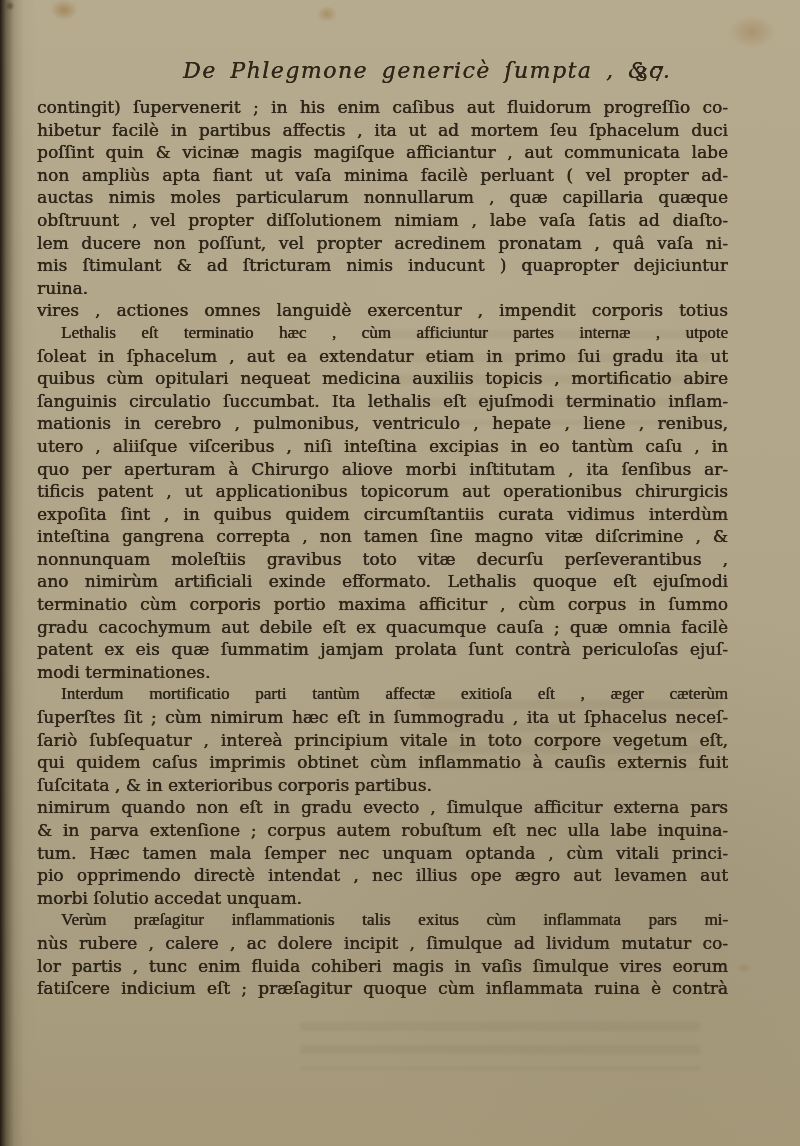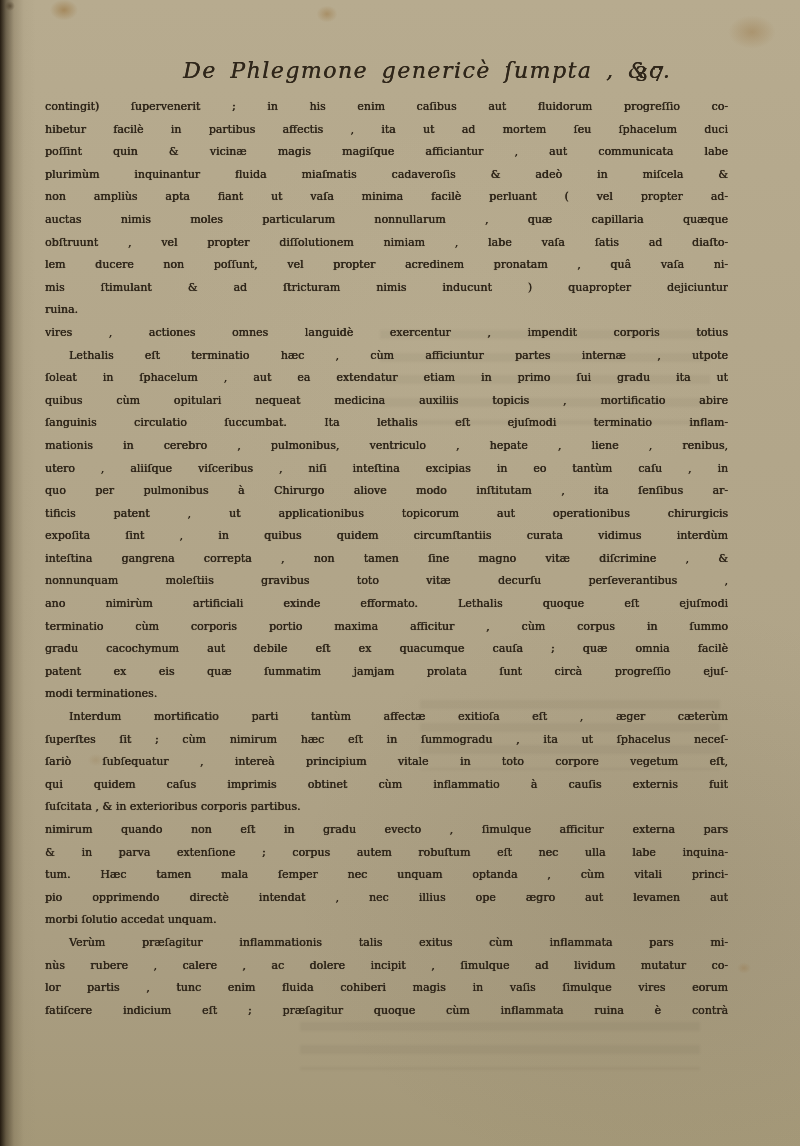--- a/index.html
+++ b/index.html
@@ -72,30 +72,29 @@
     left: 598px;
     top: 4px;
     font-size: 20px;
     font-style: normal;
     letter-spacing: 4px;
     text-shadow: 0.3px 0 0 currentColor;
   }
 
   .text-block { }
   .line {
-    font-size: 11px;
+    font-size: 17px;
     line-height: 22.6px;
     height: 22.6px;
     overflow: hidden;
     text-align: justify;
     text-align-last: justify;
     text-shadow: 0.3px 0 0 currentColor, 0 0 0.9px rgba(47,38,26,0.45);
-    margin-left: 8px;
   }
-  .line.indent   { text-indent: 24px; }
+  .line.indent   { text-indent: 24px; font-family: Liberation Serif, serif; }
   .line.para-end { text-align-last: left; }
 </style>
 </head>
 <body>
 
 <div class="page">
 
   <div class="bleed b1"></div>
   <div class="bleed b2"></div>
   <div class="bleed b3"></div>
@@ -105,43 +104,42 @@
     <div class="running-head">
       <span class="running-title">De Phlegmone genericè ſumpta , &amp;c.</span>
       <span class="page-number">37</span>
     </div>
 
     <div class="text-block" id="text-block">
 
     <div class="line">contingit) ſupervenerit ; in his enim caſibus aut fluidorum progreſſio co-</div>
         <div class="line">hibetur facilè in partibus affectis , ita ut ad mortem ſeu ſphacelum duci</div>
         <div class="line">poſſint quin &amp; vicinæ magis magiſque afficiantur , aut communicata labe</div>
-        <div class="line">plurimùm inquinantur fluida miaſmatis cadaveroſis &amp; adeò in miſcela &amp;</div>
         <div class="line">non ampliùs apta fiant ut vaſa minima facilè perluant ( vel propter ad-</div>
         <div class="line">auctas nimis moles particularum nonnullarum , quæ capillaria quæque</div>
         <div class="line">obſtruunt , vel propter diſſolutionem nimiam , labe vaſa ſatis ad diaſto-</div>
         <div class="line">lem ducere non poſſunt, vel propter acredinem pronatam , quâ vaſa ni-</div>
         <div class="line">mis ſtimulant &amp; ad ſtricturam nimis inducunt ) quapropter dejiciuntur</div>
         <div class="line para-end">ruina.</div>
         <div class="line">vires , actiones omnes languidè exercentur , impendit corporis totius</div>
         <div class="line indent">Lethalis eſt terminatio hæc , cùm afficiuntur partes internæ , utpote</div>
         <div class="line">ſoleat in ſphacelum , aut ea extendatur etiam in primo ſui gradu ita ut</div>
         <div class="line">quibus cùm opitulari nequeat medicina auxiliis topicis , mortificatio abire</div>
         <div class="line">ſanguinis circulatio ſuccumbat. Ita lethalis eſt ejuſmodi terminatio inflam-</div>
         <div class="line">mationis in cerebro , pulmonibus, ventriculo , hepate , liene , renibus,</div>
         <div class="line">utero , aliiſque viſceribus , niſi inteſtina excipias in eo tantùm caſu , in</div>
-        <div class="line">quo per pulmonibus à Chirurgo aliove modo inſtitutam , ita ſenſibus ar-</div>
+        <div class="line">quo per aperturam à Chirurgo aliove morbi inſtitutam , ita ſenſibus ar-</div>
         <div class="line">tificis patent , ut applicationibus topicorum aut operationibus chirurgicis</div>
         <div class="line">expoſita ſint , in quibus quidem circumſtantiis curata vidimus interdùm</div>
         <div class="line">inteſtina gangrena correpta , non tamen ſine magno vitæ diſcrimine , &amp;</div>
         <div class="line">nonnunquam moleſtiis gravibus toto vitæ decurſu perſeverantibus ,</div>
         <div class="line">ano nimirùm artificiali exinde efformato. Lethalis quoque eſt ejuſmodi</div>
         <div class="line">terminatio cùm corporis portio maxima afficitur , cùm corpus in ſummo</div>
         <div class="line">gradu cacochymum aut debile eſt ex quacumque cauſa ; quæ omnia facilè</div>
-        <div class="line">patent ex eis quæ ſummatim jamjam prolata ſunt circà progreſſio ejuſ-</div>
+        <div class="line">patent ex eis quæ ſummatim jamjam prolata ſunt contrà periculoſas ejuſ-</div>
         <div class="line para-end">modi terminationes.</div>
         <div class="line indent">Interdum mortificatio parti tantùm affectæ exitioſa eſt , æger cæterùm</div>
         <div class="line">ſuperſtes ſit ; cùm nimirum hæc eſt in ſummogradu , ita ut ſphacelus neceſ-</div>
         <div class="line">ſariò ſubſequatur , intereà principium vitale in toto corpore vegetum eſt,</div>
         <div class="line">qui quidem caſus imprimis obtinet cùm inflammatio à cauſis externis fuit</div>
         <div class="line para-end">ſuſcitata , &amp; in exterioribus corporis partibus.</div>
         <div class="line">nimirum quando non eſt in gradu evecto , ſimulque afficitur externa pars</div>
         <div class="line">&amp; in parva extenſione ; corpus autem robuſtum eſt nec ulla labe inquina-</div>
         <div class="line">tum. Hæc tamen mala ſemper nec unquam optanda , cùm vitali princi-</div>
         <div class="line">pio opprimendo directè intendat , nec illius ope ægro aut levamen aut</div>

